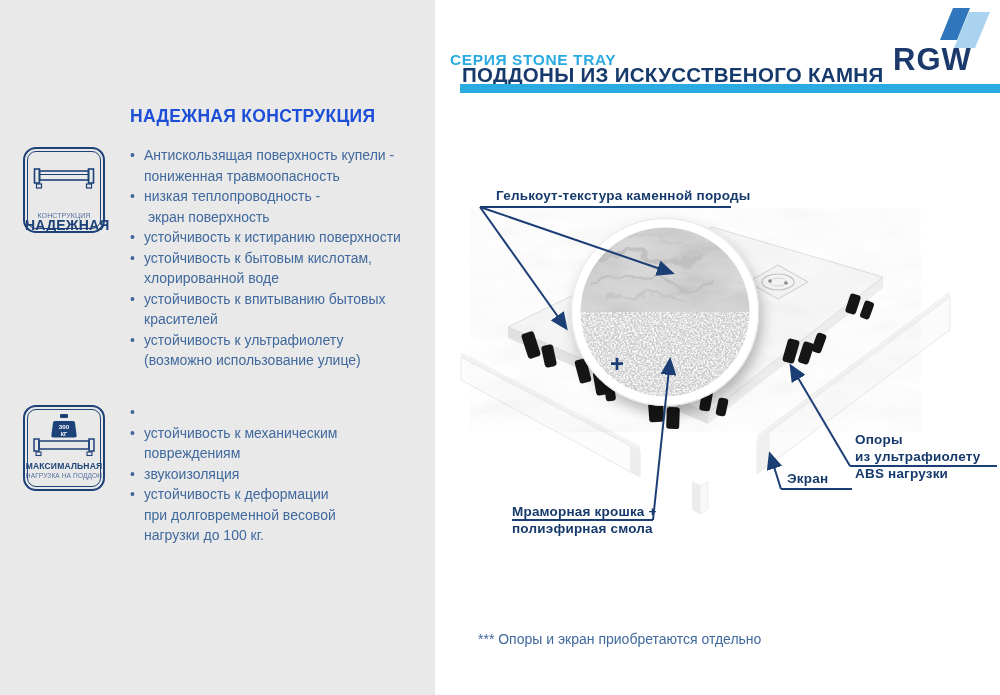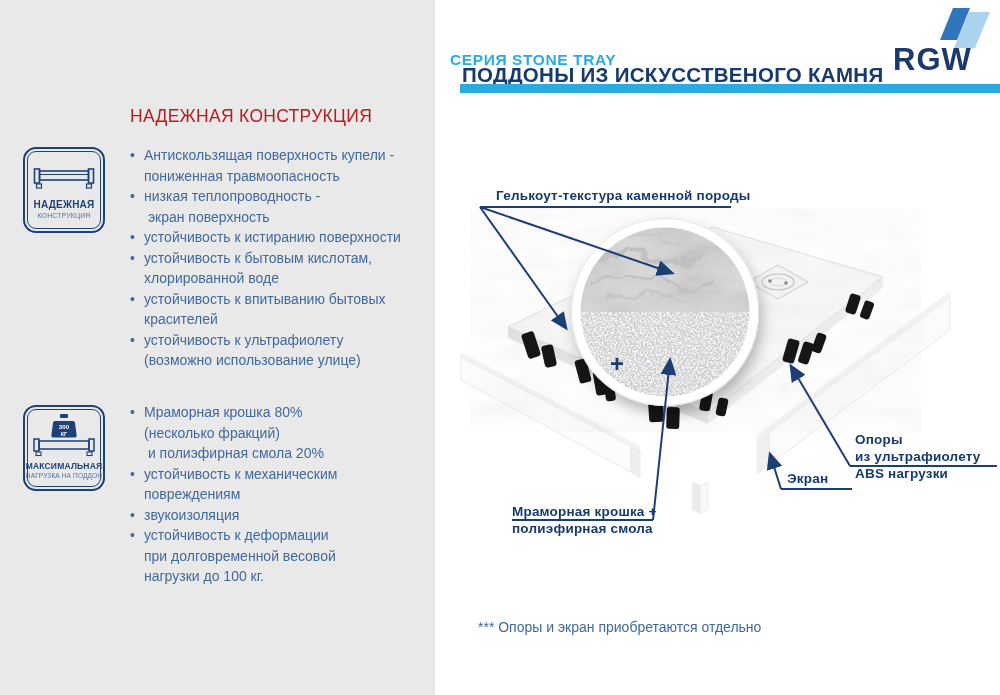--- a/index.html
+++ b/index.html
@@ -1,30 +1,30 @@
 <!DOCTYPE html>
 <html><head>
 <meta charset="utf-8">
 <style>
   html,body{margin:0;padding:0;background:#ffffff;}
   .canvas{position:relative;width:1000px;height:695px;background:#ffffff;overflow:hidden;
           font-family:"Liberation Sans",sans-serif;}
   .left-panel{position:absolute;left:0;top:0;width:435px;height:695px;background:#e9e9e9;}
-  .heading{position:absolute;left:130px;top:106px;font-size:17.5px;font-weight:normal;
-           color:#b91c1c;letter-spacing:.3px;white-space:nowrap;}
+  .heading{position:absolute;left:130px;top:106px;font-size:17.5px;font-weight:bold;
+           color:#1d4ed8;letter-spacing:.3px;white-space:nowrap;}
   
   .badge{position:absolute;width:78px;height:82px;border:2px solid #1d4278;border-radius:13px;}
   .badge::before{content:"";position:absolute;inset:2px;border:1.4px solid #1d4278;border-radius:9px;}
   .badge1{left:23px;top:147px}
   .badge2{left:23px;top:405px}
   .badge svg{position:absolute;left:50%;transform:translateX(-50%);}
   .badge1 svg{top:16px}
   .badge2 svg{top:7px}
-  .badge .l1{position:absolute;top:50px;width:100%;text-align:center;font-weight:bold;
-             font-size:10px;color:#1d4278;letter-spacing:.2px;}
+  .badge .l1{position:absolute;top:68px;width:100%;text-align:center;font-weight:bold;
+             font-size:14px;color:#1d4278;letter-spacing:.2px;}
   .badge .l2{position:absolute;top:63px;width:100%;text-align:center;
              font-size:7px;color:#54719f;letter-spacing:.1px;}
   .badge2 .l1{font-size:8.5px;top:54px}
   .badge2 .l2{font-size:6.6px;top:65px}
   
   .bullets{position:absolute;left:130px;width:302px;color:#40699e;
            font-size:14px;line-height:20.5px;}
   .list1{top:145px}
   .list2{top:402px}
   .bullet-item{display:flex;}
@@ -39,21 +39,21 @@
   .logo{position:absolute;left:880px;top:4px;width:115px;height:78px;}
   
   .diagram{position:absolute;left:435px;top:100px;}
   .callout{position:absolute;color:#173a6c;font-weight:bold;font-size:13.5px;
            line-height:17px;letter-spacing:.2px;white-space:nowrap;}
   #lbl-gelcoat{left:496px;top:187px}
   #lbl-marble{left:512px;top:503px}
   #lbl-supports{left:855px;top:431px}
   #lbl-screen{left:787px;top:470px}
   #plus-sign{position:absolute;left:610px;top:350px;font-size:24px;font-weight:bold;color:#1b3e74;}
-  .footnote{position:absolute;left:478px;color:#40699e;font-size:14px;white-space:nowrap;}
+  .footnote{position:absolute;left:478px;color:#40699e;font-size:14px;white-space:nowrap;margin-top:12px;}
   #fn1{top:619px}
   #fn2{top:647px}
 </style>
 </head>
 <body>
 
 <div class="canvas">
 
   <div class="left-panel"></div>
 
@@ -127,23 +127,20 @@
       </g>
     </svg>
     <div class="l1">МАКСИМАЛЬНАЯ</div>
     <div class="l2">НАГРУЗКА НА ПОДДОН</div>
   </div>
 
   <div class="bullets list2">
 
       <div class="bullet-item">
         <span class="dot">•</span>
-        <span class="bi-text">Мраморная крошка 80%
-(несколько фракций)
- и полиэфирная смола 20%</span>
       </div>
 
       <div class="bullet-item">
         <span class="dot">•</span>
         <span class="bi-text">устойчивость к механическим
 повреждениям</span>
       </div>
 
       <div class="bullet-item">
         <span class="dot">•</span>

